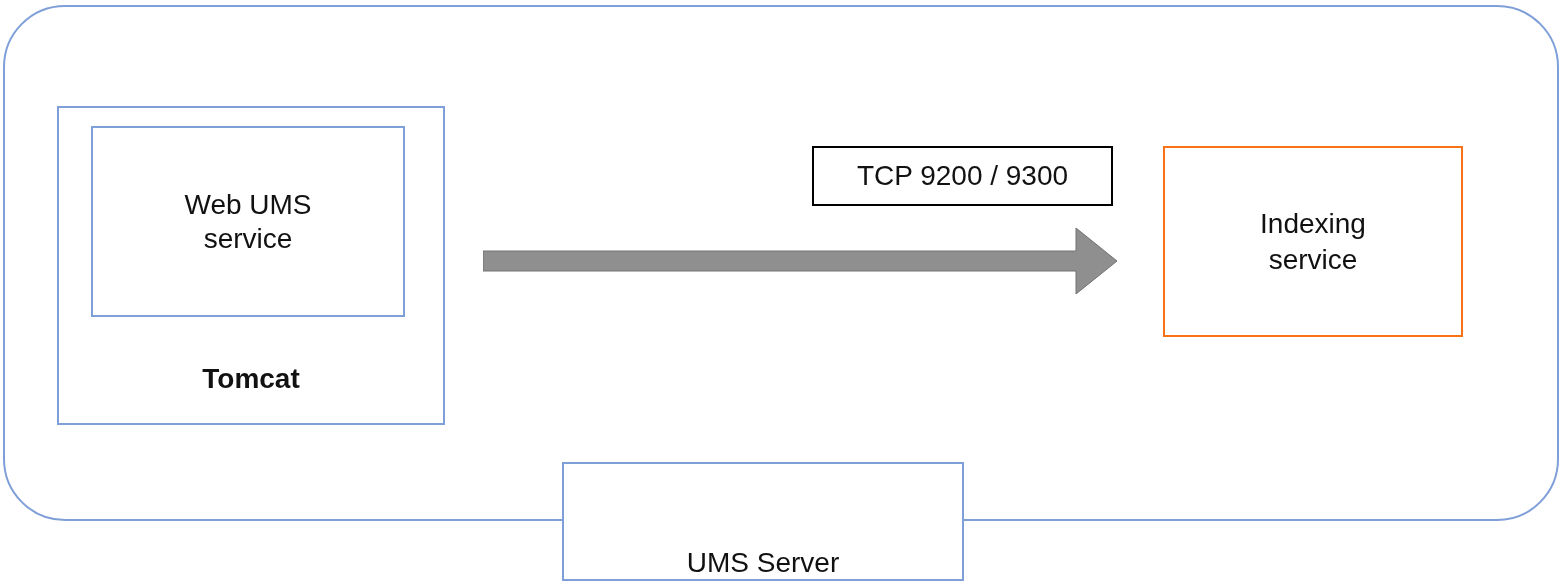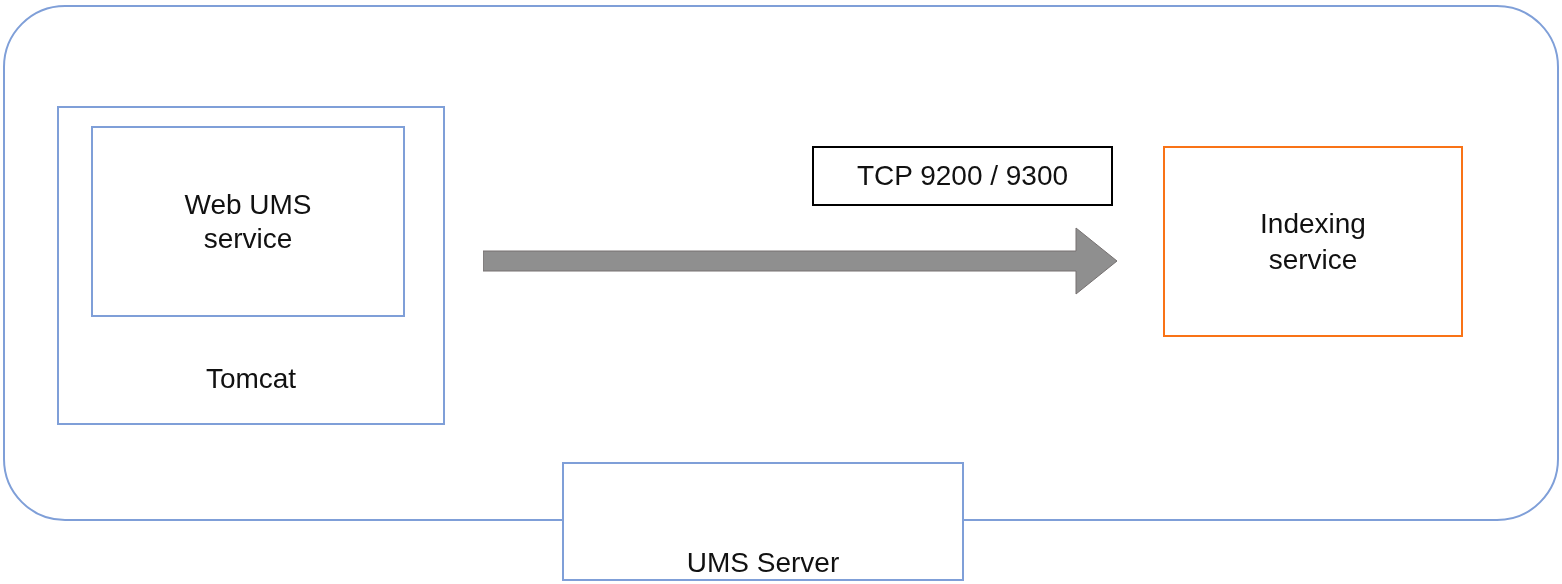--- a/index.html
+++ b/index.html
@@ -60,20 +60,21 @@
     text-align: center;
   }
   .tomcat-label {
     position: absolute;
     left: 57px;
     top: 362px;
     width: 388px;
     text-align: center;
     line-height: 34px;
     z-index: 2;
+    font-weight: bold;
   }
   
   .arrow-svg {
     position: absolute;
     left: 483px;
     top: 227px;
     width: 636px;
     height: 68px;
     z-index: 1;
   }

